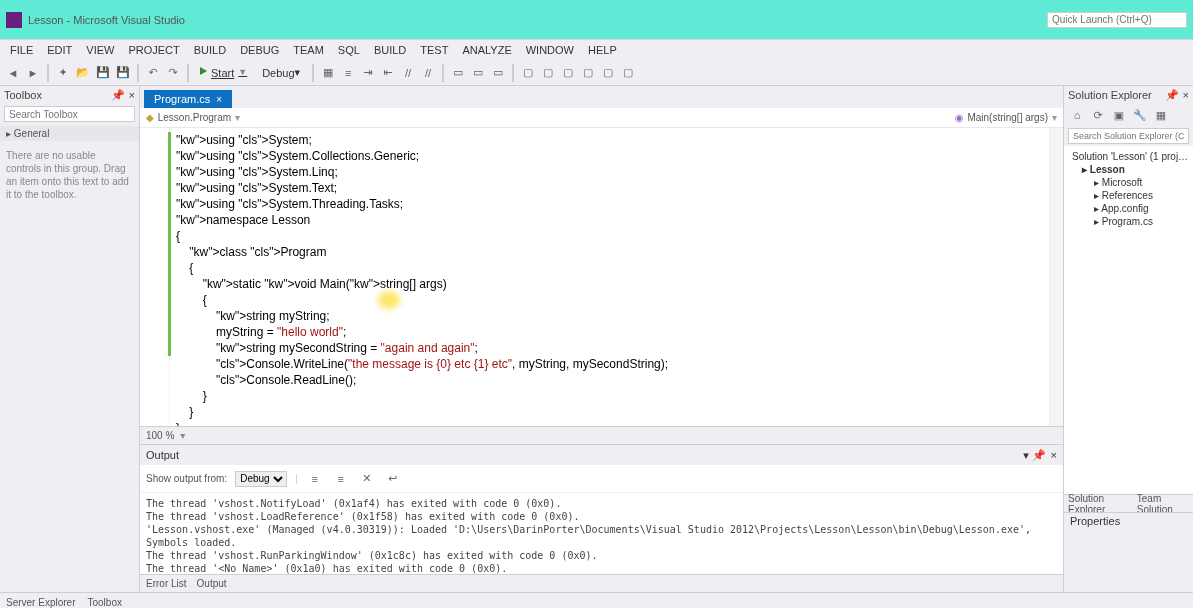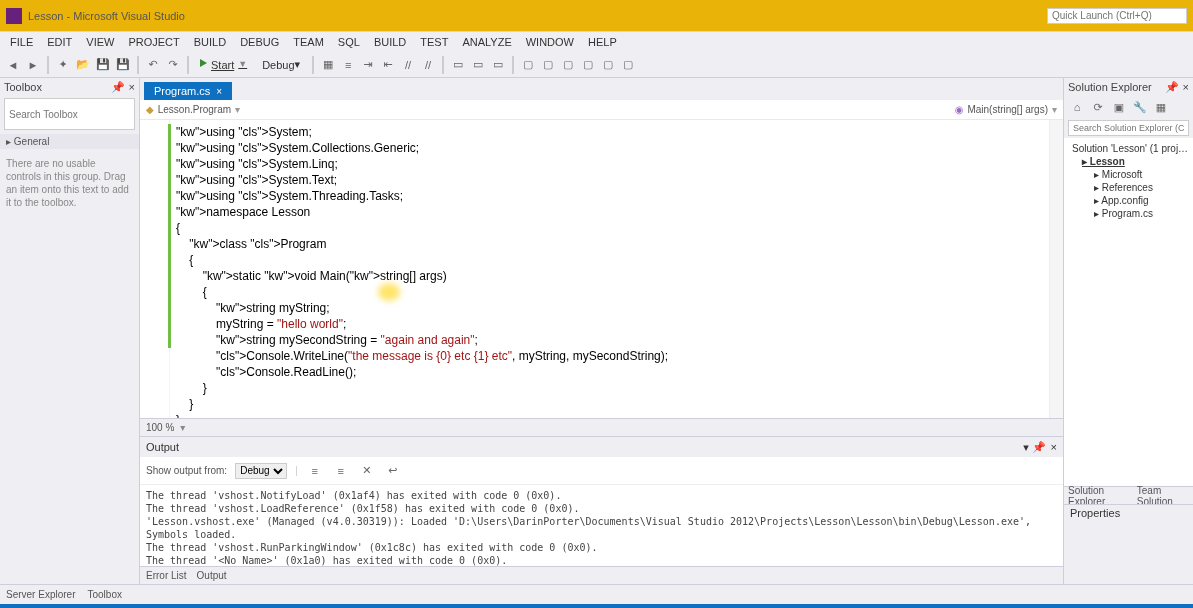--- a/index.html
+++ b/index.html
@@ -1,33 +1,33 @@
 <!DOCTYPE html>
 <html><head>
 <meta charset="utf-8">
 <style>
   * { box-sizing: border-box; margin: 0; padding: 0; font-family: "Segoe UI", Tahoma, sans-serif; }
   html, body { width: 1193px; height: 608px; overflow: hidden; background: #fff; font-size: 11px; color: #333; }
-  .titlebar { height: 32px; background: #eab308; border-bottom: 1px solid #d6d6d6; display: flex; align-items: center; padding: 0 6px; }
+  .titlebar { height: 40px; background: #5eead4; border-bottom: 1px solid #d6d6d6; display: flex; align-items: center; padding: 0 6px; }
   .titlebar .vs-logo { width: 16px; height: 16px; background: #68217a; margin-right: 6px; }
   .titlebar .title { flex: 1; font-size: 11px; color: #555; }
   .titlebar .search-box { width: 140px; height: 16px; border: 1px solid #ccc; font-size: 10px; padding: 0 4px; color: #999; }
   .menubar { height: 20px; background: #efeef2; display: flex; align-items: center; padding: 0 4px; gap: 2px; }
   .menubar span { padding: 2px 6px; font-size: 11px; color: #333; cursor: default; }
   .toolbar { height: 26px; background: #efeef2; border-bottom: 1px solid #cccedb; display: flex; align-items: center; padding: 0 4px; gap: 2px; }
   .tbtn { width: 18px; height: 18px; border: 1px solid transparent; display: inline-flex; align-items: center; justify-content: center; color: #666; font-size: 11px; }
   .tbtn.txt { width: auto; padding: 0 6px; color: #333; }
   .tbtn.sep { width: 1px; background: #ccc; margin: 0 3px; }
   .start-btn { display: inline-flex; align-items: flex-start; gap: 4px; padding: 0 6px; text-decoration: underline; }
   .tri-play { width: 0; height: 0; border-top: 4px solid transparent; border-bottom: 4px solid transparent; border-left: 7px solid #388a34; }
   .body { display: flex; height: calc(100% - 22px - 20px - 26px - 20px - 14px); }
   .toolbox { width: 140px; background: #efeef2; border-right: 1px solid #cccedb; display: flex; flex-direction: column; }
   .panel-hdr { height: 18px; display: flex; align-items: center; justify-content: space-between; padding: 0 4px; font-size: 11px; color: #444; }
   .panel-hdr .ico-row { display: flex; gap: 3px; }
-  .toolbox input { width: calc(100% - 8px); margin: 2px 4px; height: 32px; border: 1px solid #ccc; font-size: 10px; padding: 0 4px; }
+  .toolbox input { width: calc(100% - 8px); margin: 2px 4px; height: 16px; border: 1px solid #ccc; font-size: 10px; padding: 0 4px; }
   .toolbox .group { background: #e6e6ec; padding: 2px 6px; font-size: 10px; color: #555; margin-top: 2px; }
   .toolbox .msg { padding: 8px 6px; font-size: 10px; color: #888; line-height: 1.3; }
   .center { flex: 1; display: flex; flex-direction: column; min-width: 0; }
   .doc-tabs { height: 22px; background: #efeef2; display: flex; align-items: flex-end; padding-left: 4px; }
   .doc-tab { background: #0e70c0; color: #fff; font-size: 11px; padding: 3px 10px; display: flex; align-items: center; gap: 6px; }
   .doc-tab .x { font-size: 10px; }
   .navbar { height: 20px; background: #fff; border-bottom: 1px solid #e8e8ee; display: flex; align-items: center; padding: 0 6px; gap: 14px; font-size: 10px; color: #555; }
   .navbar .combo { display: flex; align-items: center; gap: 4px; }
   .navbar .combo .dd { color: #999; }
   .editor-wrap { flex: 1; display: flex; background: #fff; overflow: hidden; position: relative; }
@@ -42,21 +42,21 @@
   .output-hdr { height: 20px; background: #efeef2; display: flex; align-items: center; justify-content: space-between; padding: 0 6px; font-size: 11px; }
   .output-hdr .right-icons { display: flex; gap: 4px; }
   .output-sub { height: 28px; display: flex; align-items: center; padding: 0 6px; gap: 8px; font-size: 10px; color: #555; border-bottom: 1px solid #eee; }
   .output-sub select { height: 16px; font-size: 10px; border: 1px solid #ccc; }
   .output-body { flex: 1; padding: 4px 6px; font-family: Consolas, monospace; font-size: 10px; line-height: 13px; color: #444; overflow: auto; white-space: pre-wrap; }
   .output-tabs { height: 18px; background: #efeef2; border-top: 1px solid #cccedb; padding: 0 6px; font-size: 10px; color: #555; display: flex; align-items: center; gap: 10px; }
   .solexp { width: 130px; background: #efeef2; border-left: 1px solid #cccedb; display: flex; flex-direction: column; }
   .solexp .tree { flex: 1; background: #fff; font-size: 10px; padding: 4px; color: #333; }
   .solexp .tree .node { padding: 1px 0 1px 4px; white-space: nowrap; overflow: hidden; text-overflow: ellipsis; }
   .solexp .tree .node.bold { font-weight: 600; }
-  .solexp .tree .indent1 { padding-left: 14px; text-decoration: underline; }
+  .solexp .tree .indent1 { padding-left: 14px; }
   .solexp .tree .indent2 { padding-left: 26px; }
   .solexp .tabstrip { height: 18px; background: #efeef2; border-top: 1px solid #cccedb; font-size: 10px; display: flex; align-items: center; padding: 0 4px; gap: 6px; color: #555; }
   .prop-panel { height: 80px; border-top: 1px solid #cccedb; background: #efeef2; }
   .prop-panel .hdr { font-size: 11px; padding: 2px 6px; }
   .statusbar-bottom { height: 14px; background: #0e70c0; }
   .bottom-tabs { height: 20px; background: #efeef2; border-top: 1px solid #cccedb; display: flex; align-items: center; padding: 0 6px; font-size: 10px; color: #555; gap: 12px; }
   .scrollbar-v { width: 14px; background: #f5f5f5; border-left: 1px solid #eee; }
 </style>
 </head>
 <body>

